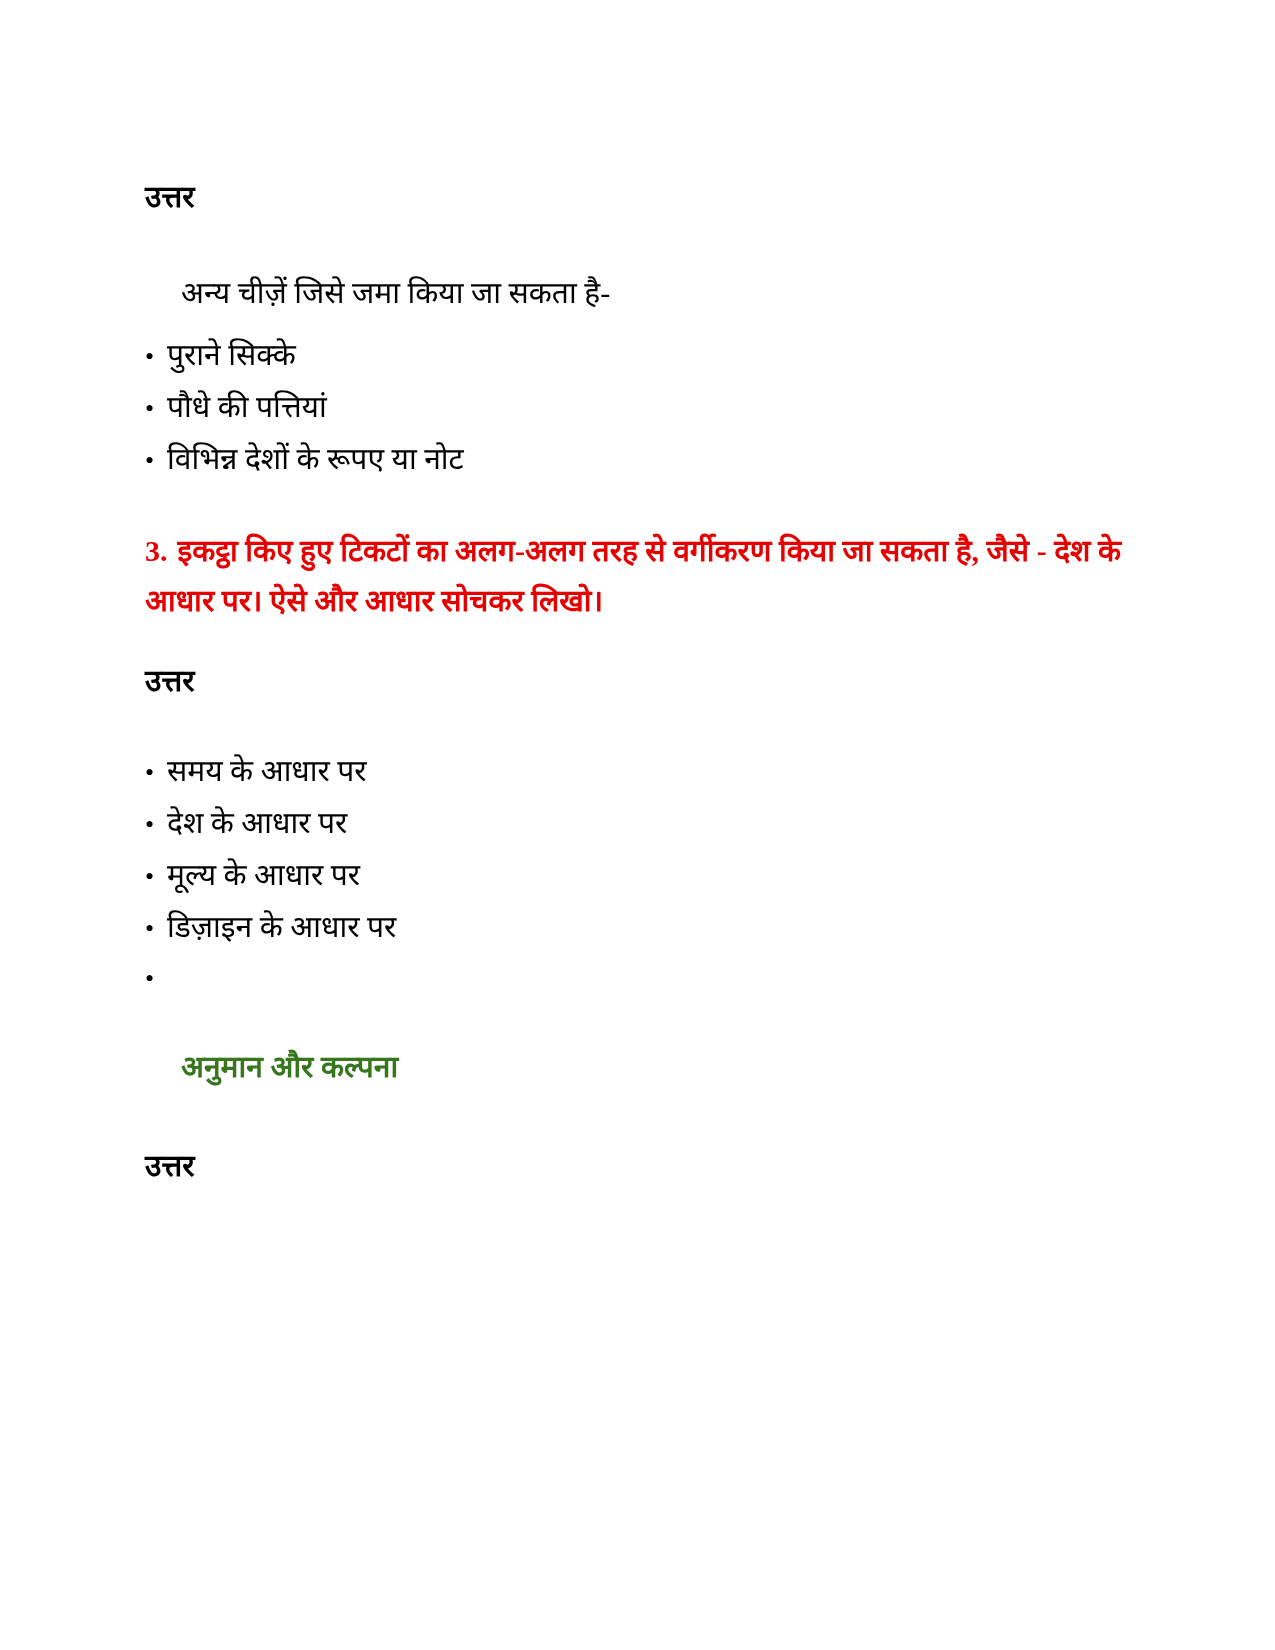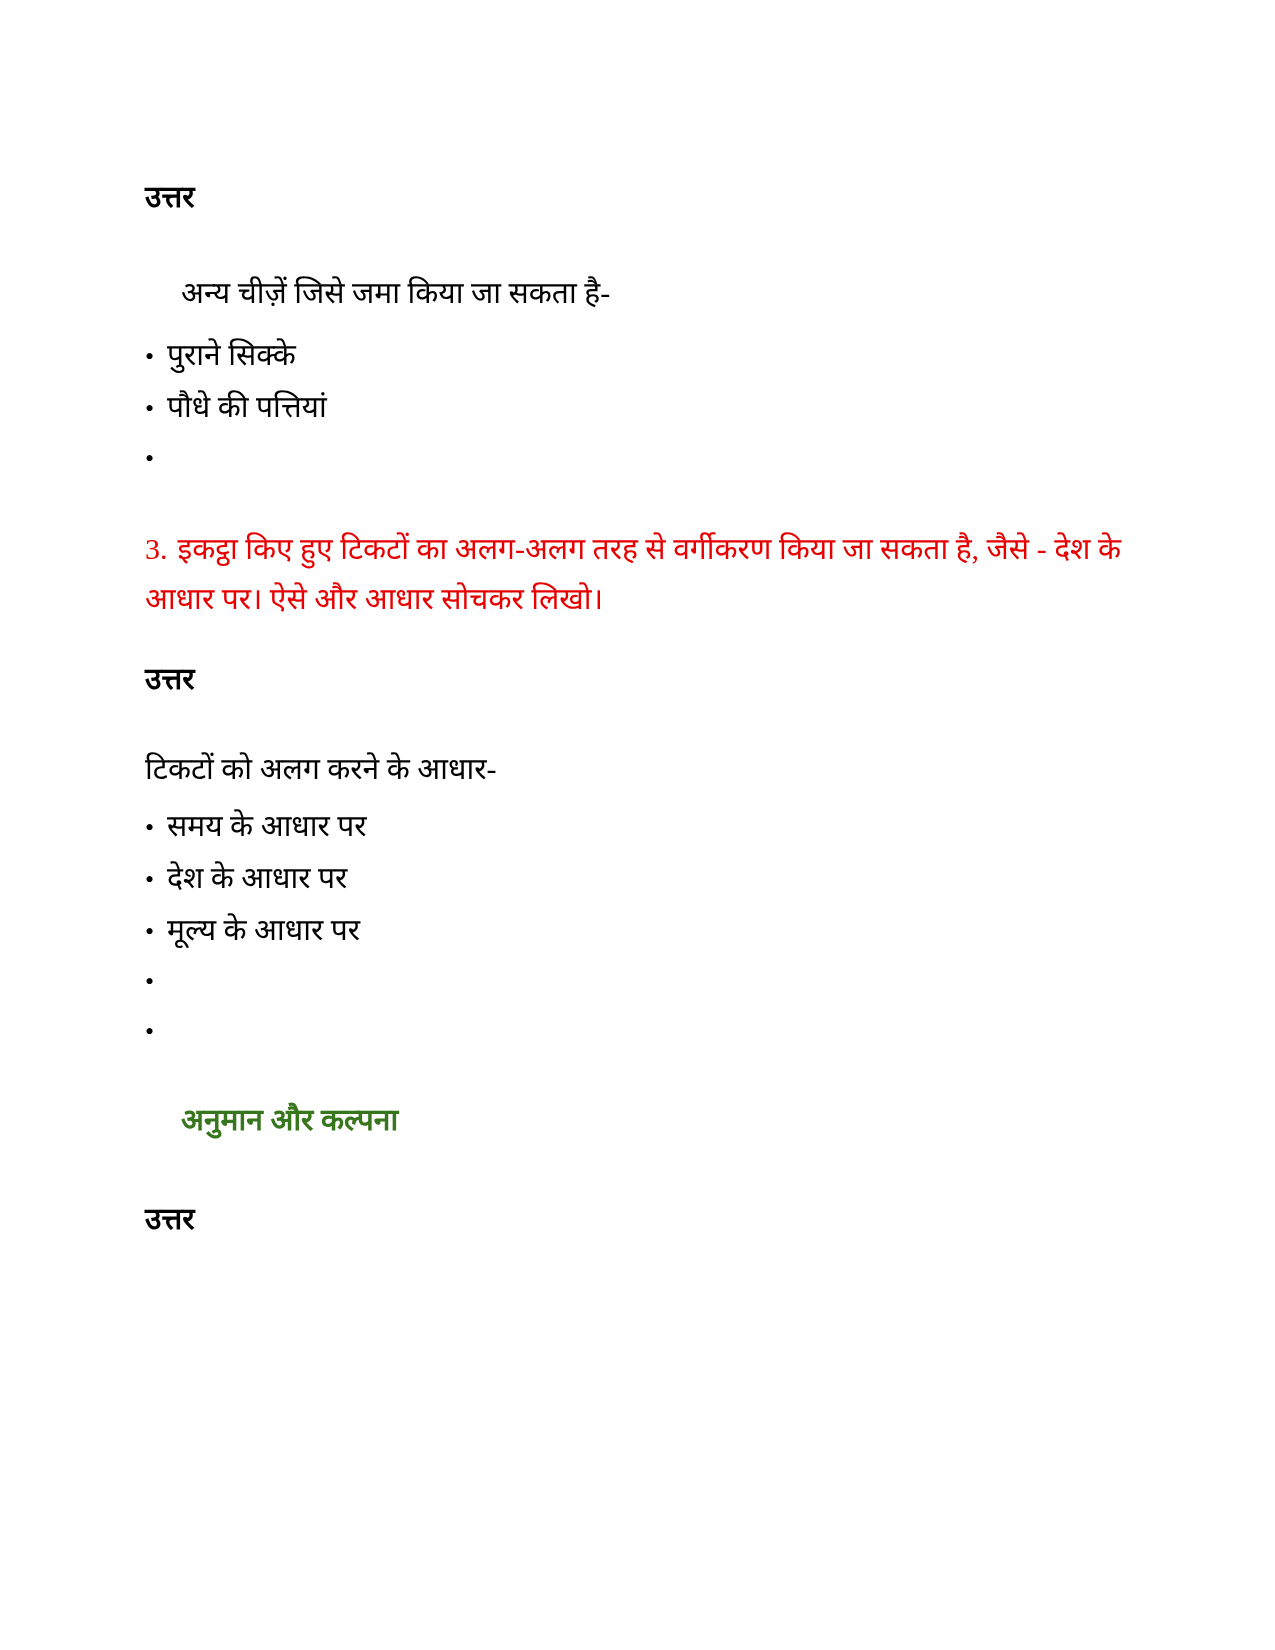--- a/index.html
+++ b/index.html
@@ -48,21 +48,21 @@
     align-items: baseline;
   }
   .bullet {
     flex: 0 0 22px;
     font-size: 26px;
   }
   
   .m46 { margin-bottom: 46px; }
   .m12 { margin-bottom: 12px; margin-left: 36px; }
   .m40 { margin-bottom: 40px; }
-  .m30 { margin-bottom: 30px; }
+  .m30 { margin-bottom: 30px; font-weight: bold; }
   .m07 { margin-bottom: 7px; }
   .m38 { margin-bottom: 38px; }
   .m49 { margin-bottom: 49px; margin-left: 36px; }
   .m48 { margin-bottom: 48px; }
   .m43 { margin-bottom: 43px; }
 </style>
 </head>
 <body>
 
 <div class="page">
@@ -75,46 +75,47 @@
     <div class="li">
       <span class="bullet">•</span>
       <span>पुराने सिक्के</span>
     </div>
     <div class="li">
       <span class="bullet">•</span>
       <span>पौधे की पत्तियां</span>
     </div>
     <div class="li">
       <span class="bullet">•</span>
+      <span>विभिन्न देशों के रूपए या नोट</span>
     </div>
   </div>
 
   <p class="blk question m30">
     <span class="qnum">3.</span><span>इकट्ठा किए हुए टिकटों का अलग-अलग तरह से वर्गीकरण किया जा सकता है, जैसे - देश के आधार पर। ऐसे और आधार सोचकर लिखो।</span>
   </p>
 
   <p class="blk heading m40">उत्तर</p>
 
-  <p class="blk m07">टिकटों को अलग करने के आधार-</p>
 
   <div class="list blk m38">
     <div class="li">
       <span class="bullet">•</span>
       <span>समय के आधार पर</span>
     </div>
     <div class="li">
       <span class="bullet">•</span>
       <span>देश के आधार पर</span>
     </div>
     <div class="li">
       <span class="bullet">•</span>
       <span>मूल्य के आधार पर</span>
     </div>
     <div class="li">
       <span class="bullet">•</span>
+      <span>डिज़ाइन के आधार पर</span>
     </div>
     <div class="li">
       <span class="bullet">•</span>
     </div>
   </div>
 
   <p class="blk green-heading m49">अनुमान और कल्पना</p>
 
 
   <p class="blk heading m43">उत्तर</p>

